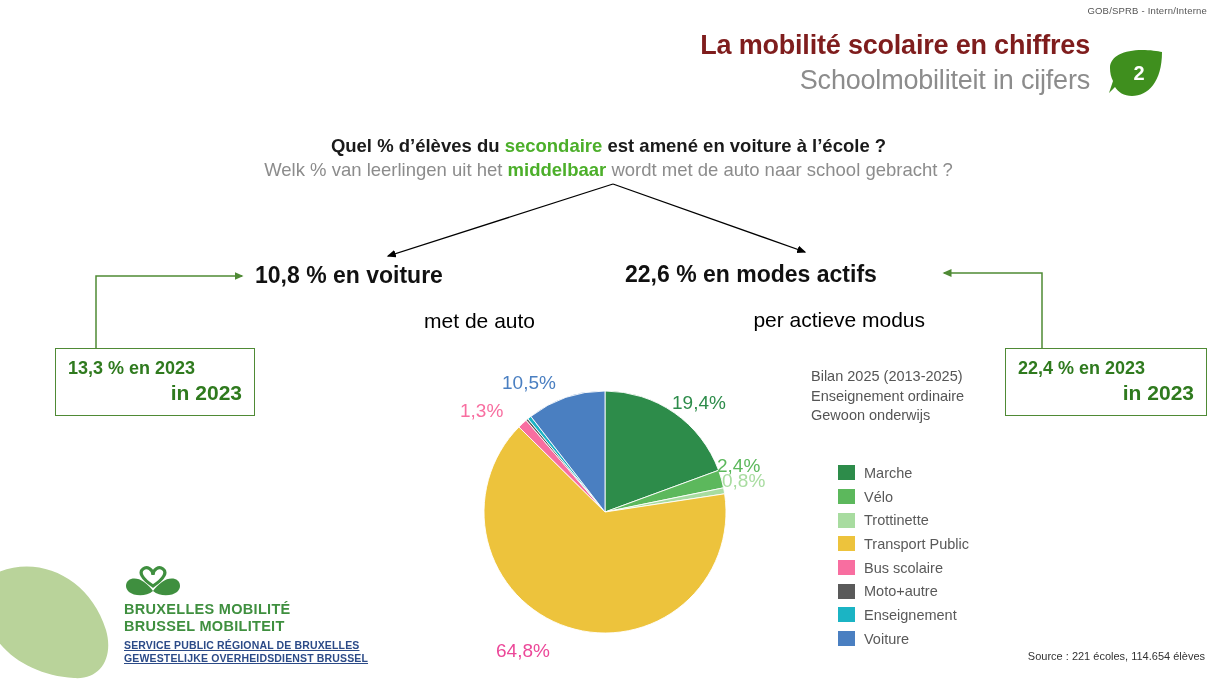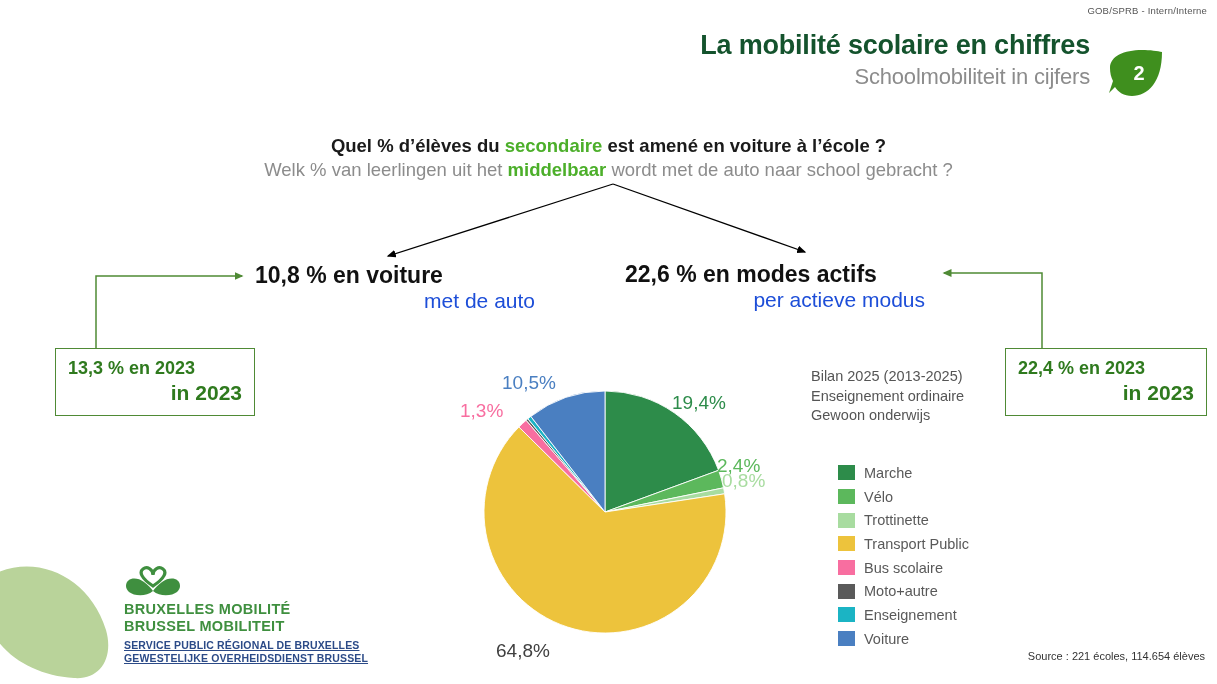--- a/index.html
+++ b/index.html
@@ -13,25 +13,25 @@
 
   
   #confidential{
     right:10px;top:5px;font-size:9.5px;color:#555;letter-spacing:.2px;
     font-family:"Liberation Sans",sans-serif;
   }
 
   
   #header{left:690px;top:30px;width:400px;text-align:right;}
   #title-fr{
-    font-size:27px;font-weight:bold;color:#14532d;line-height:1.15;
+    font-size:27px;font-weight:bold;color:#7f1d1d;line-height:1.15;
     letter-spacing:-.2px;white-space:nowrap;
   }
   #title-nl{
-    font-size:22px;font-weight:normal;color:#8c8c8c;line-height:1.2;
+    font-size:27px;font-weight:normal;color:#8c8c8c;line-height:1.2;
     letter-spacing:-.2px;white-space:nowrap;margin-top:3px;
   }
   #badge{
     left:1108px;top:48px;width:56px;height:50px;
   }
   #badge .num{
     position:absolute;left:0;top:0;width:56px;height:50px;
     display:flex;align-items:center;justify-content:center;
     color:#ffffff;font-size:20px;font-weight:bold;
     padding-left:6px;box-sizing:border-box;
@@ -45,21 +45,21 @@
   #q-fr .hl{color:#4caf2a;}
   #q-nl{
     left:0;top:159px;width:1217px;text-align:center;
     font-size:18.5px;font-weight:normal;color:#8c8c8c;white-space:nowrap;
   }
   #q-nl .hl{color:#4caf2a;font-weight:bold;}
 
   
   .stat{width:300px;}
   .stat .fr{font-size:23px;font-weight:bold;color:#111;white-space:nowrap;line-height:1.15;}
-  .stat .nl{font-size:21px;color:#1d4ed8;white-space:nowrap;line-height:1.2;margin-top:0;}
+  .stat .nl{font-size:21px;color:#000000;white-space:nowrap;line-height:1.2;margin-top:20px;}
   #stat-left{left:255px;top:262px;text-align:left;}
   #stat-left .nl{text-align:right;padding-right:20px;}
   #stat-right{left:625px;top:261px;text-align:left;}
   #stat-right .nl{text-align:right;padding-right:0px;}
 
   
   .gbox{
     border:1.4px solid #4f8a35;box-sizing:border-box;background:#fff;
     color:#2f7a1e;font-weight:bold;padding:8px 12px 10px 12px;
   }
@@ -176,21 +176,21 @@
       <path d="M135,132 L48.904183057676505,46.97935365433922 A121,121 0 0,1 56.128119238593726,40.238208250064616 Z" fill="#f86ea0" stroke="#ffffff" stroke-width="0.9"></path>
       <path d="M135,132 L56.128119238593726,40.238208250064616 A121,121 0 0,1 57.871697240408565,38.76789762412949 Z" fill="#5a5a5a" stroke="#ffffff" stroke-width="0.9"></path>
       <path d="M135,132 L57.871697240408565,38.76789762412949 A121,121 0 0,1 60.83824650798992,36.3912435025414 Z" fill="#1bb4c4" stroke="#ffffff" stroke-width="0.9"></path>
       <path d="M135,132 L60.83824650798992,36.3912435025414 A121,121 0 0,1 135.00000000000009,11 Z" fill="#4a7fc1" stroke="#ffffff" stroke-width="0.9"></path>
     </svg>
 
   <div class="abs" id="pie-labels">
       <div class="abs pielabel" style="left: 672px; top: 392px; color: rgb(45, 140, 74);">19,4%</div>
       <div class="abs pielabel" style="left: 717px; top: 455px; color: rgb(92, 184, 92);">2,4%</div>
       <div class="abs pielabel" style="left: 722px; top: 470px; color: rgb(168, 220, 160);">0,8%</div>
-      <div class="abs pielabel" style="left: 496px; top: 640px; color: #404040;">64,8%</div>
+      <div class="abs pielabel" style="left: 496px; top: 640px; color: #ec4899;">64,8%</div>
       <div class="abs pielabel" style="left: 460px; top: 400px; color: rgb(248, 110, 160);">1,3%</div>
       <div class="abs pielabel" style="left: 502px; top: 372px; color: rgb(74, 127, 193);">10,5%</div>
     </div>
 
   <div class="abs" id="legend-head">
     <div>Bilan 2025  (2013-2025)</div>
     <div>Enseignement ordinaire</div>
     <div>Gewoon onderwijs</div>
   </div>
 

